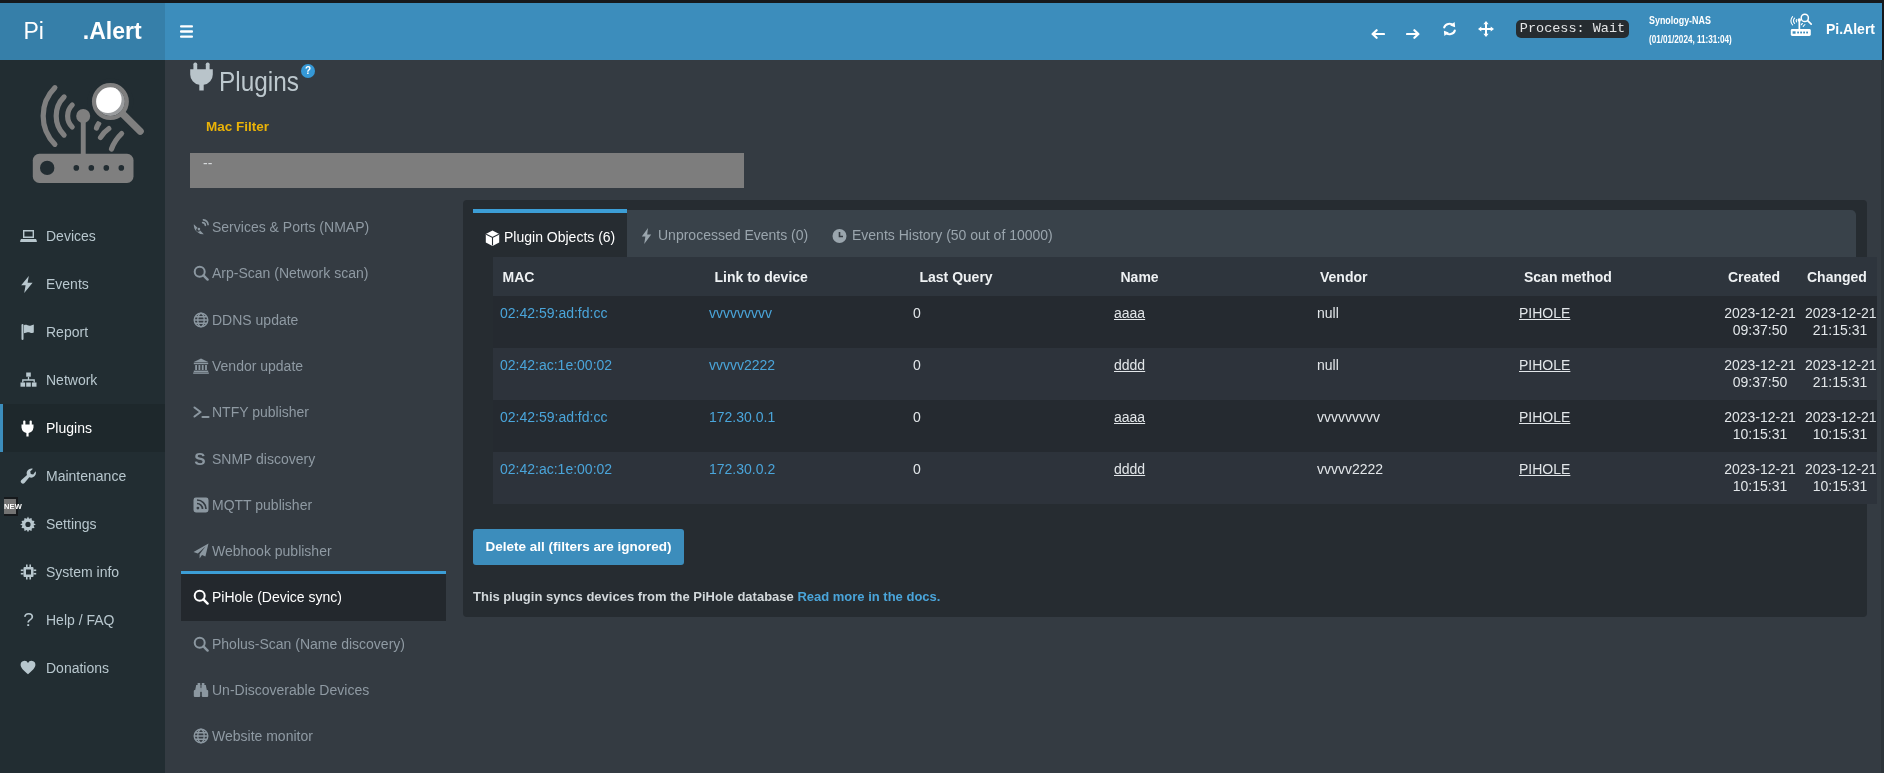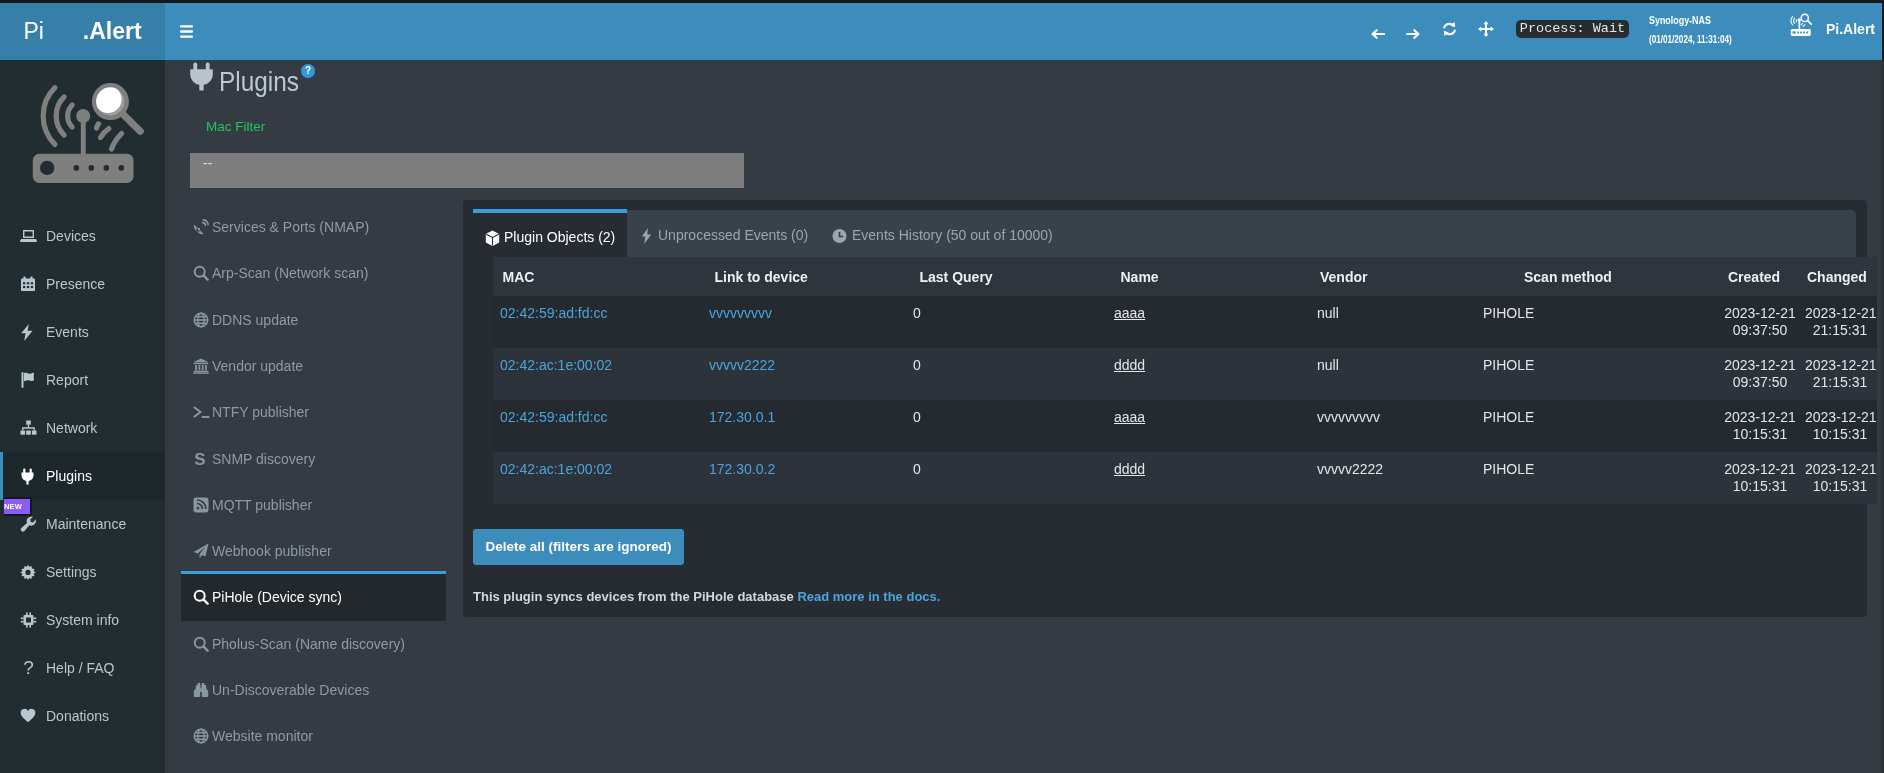--- a/index.html
+++ b/index.html
@@ -27,25 +27,25 @@
 
 
 #sidebar { left:0; top:60px; width:165px; height:713px; background:#222d32; }
 #menu { left:0; top:212px; width:165px; }
 .mitem { position:relative; height:48px; color:#b8c7ce; font-size:14px;padding-left:33px; }
 .mitem .mico { position:absolute; left:20px; top:50%; margin-top:-8px; width:17px; height:16px; }
 .mitem .mtx { position:absolute; left:46px; top:50%; margin-top:-9px; line-height:18px; }
 .mitem.active { background:#1e282c; border-left:3px solid #3c8dbc; color:#fff; }
 .mitem.active .mico { left:17px; }
 .mitem.active .mtx { left:43px; }
-#newbadge { left:4px; top:497px; width:28px; height:19px; background:#8b5cf6; border:2px solid #16191c; border-left:none; color:#fff; font-size:7.5px; font-weight:700; text-align:left; line-height:15px; letter-spacing:0.2px; }
+#newbadge { left:4px; top:497px; width:14px; height:19px; background:#737373; border:2px solid #16191c; border-left:none; color:#fff; font-size:7.5px; font-weight:700; text-align:right; line-height:15px; letter-spacing:0.2px; }
 #plugico { left:188px; top:62px; }
 #titletx { left:219px; top:66px; font-size:28px; color:#bdc8ce; font-weight:400; transform:scaleX(0.87); transform-origin:0 0; }
 #qbadge { left:301px; top:64px; width:14px; height:14px; border-radius:50%; background:#3598d6; color:#fff; font-size:10px; font-weight:700; text-align:center; line-height:14px; }
-#maclabel { left:206px; top:119px; font-size:13.5px; font-weight:400; color:#22c55e; }
+#maclabel { left:206px; top:119px; font-size:13.5px; font-weight:700; color:#eab308; }
 #macinput { left:190px; top:153px; width:554px; height:35px; background:#7d7d7d; color:#d6d9db; font-size:14px; line-height:21px; padding:0 0 0 13px; line-height:21px; }
 
 
 #plist { left:181px; top:204px; width:265px; }
 .pitem { position:relative; height:46.3px; color:#8f9aa3; font-size:14px; }
 .pitem .pico { position:absolute; left:12px; top:50%; margin-top:-8px; width:16px; height:16px; }
 .pitem .ptx { position:absolute; left:31px; top:50%; margin-top:-9px; line-height:18px; }
 .pitem.active { background:#23282d; border-top:3.5px solid #3c9ed6; color:#fff; height:49.8px; margin-top:-3.5px; }
 
 
@@ -63,21 +63,21 @@
 .tr.odd { background:#252a30; }
 .tr.even { background:#2d333b; }
 .td { position:absolute; line-height:17.5px; }
 .trh .td { top:11.5px; }
 .tr .td { top:8.5px; }
 .tr .c1 { left:7px; }
 .tr .c2 { left:216px; }
 .tr .c3 { left:420px; }
 .tr .c4 { left:621px;text-decoration:underline; }
 .tr .c5 { left:824px; }
-.tr .c6 { left:990px; }
+.tr .c6 { left:1026px;text-decoration:underline; }
 .tr .c7 { left:1231px; width:72px; text-align:center; }
 .tr .c8 { left:1312px; width:70px; text-align:center; }
 .trh .c1 { left:9.5px; }
 .trh .c2 { left:221.5px; }
 .trh .c3 { left:426.5px; }
 .trh .c4 { left:627.5px; }
 .trh .c5 { left:827px; }
 .trh .c6 { left:1031px; }
 .trh .c7 { left:1235px; }
 .trh .c8 { left:1314px; }
@@ -202,40 +202,20 @@
             <g fill="#b8c7ce">
               <path d="M3 2 h11 v8 h-11 z M4.4 3.4 v5.2 h8.2 v-5.2 z" fill-rule="evenodd"></path>
               <path d="M1 11 h15 l1 2.2 a0.8 0.8 0 0 1 -0.8 0.8 h-15.4 a0.8 0.8 0 0 1 -0.8 -0.8 z"></path>
             </g>
           </svg>
     </span>
         <span class="mtx">Devices</span>
       </div>
     <div class="mitem">
         <span class="mico">
-      <svg width="16" height="16" viewBox="0 0 16 16">
-            <g fill="#b8c7ce">
-              <rect x="1" y="2.5" width="14" height="12.5" rx="1"></rect>
-              <rect x="3.4" y="0.5" width="2.2" height="3.4" rx="0.8"></rect>
-              <rect x="10.4" y="0.5" width="2.2" height="3.4" rx="0.8"></rect>
-            </g>
-            <g fill="#222d32">
-              <rect x="3" y="6.2" width="2.3" height="2.1"></rect>
-              <rect x="6.9" y="6.2" width="2.3" height="2.1"></rect>
-              <rect x="10.8" y="6.2" width="2.3" height="2.1"></rect>
-              <rect x="3" y="10" width="2.3" height="2.1"></rect>
-              <rect x="6.9" y="10" width="2.3" height="2.1"></rect>
-              <rect x="10.8" y="10" width="2.3" height="2.1"></rect>
-            </g>
-          </svg>
-    </span>
-        <span class="mtx">Presence</span>
-      </div>
-    <div class="mitem">
-        <span class="mico">
       <svg width="14" height="17" viewBox="0 0 14 17">
             <path fill="#b8c7ce" d="M8.8 0 L1.2 9.2 H5.6 L4.2 17 L12.6 6.8 H7.6 Z"></path>
           </svg>
     </span>
         <span class="mtx">Events</span>
       </div>
     <div class="mitem">
         <span class="mico">
       <svg width="15" height="16" viewBox="0 0 15 16">
             <g fill="#b8c7ce">
@@ -461,21 +441,21 @@
   <div class="abs" id="tab1">
       <span class="tabico" style="left:12px;">
     <svg width="15" height="17" viewBox="0 0 15 17">
           <path fill="#fff" d="M7.5 0.6 L14.2 4 V12.4 L7.5 15.9 L0.8 12.4 V4 Z"></path>
           <g stroke="#262c31" stroke-width="1.1" fill="none">
             <path d="M1.2 4.2 L7.5 7.4 L13.8 4.2"></path>
             <path d="M7.5 7.4 V15.4"></path>
           </g>
         </svg>
   </span>
-      <span class="tabtx" style="left:31px;">Plugin Objects (2)</span>
+      <span class="tabtx" style="left:31px;">Plugin Objects (6)</span>
     </div>
   <div class="abs" id="tab2" style="left:641px;">
       <span class="tabico" style="left:0;">
     <svg width="11" height="16" viewBox="0 0 11 16">
           <path fill="#9aa5ad" d="M7 0 L0.8 8.6 H4.4 L3.2 16 L10.2 6.4 H6.2 Z"></path>
         </svg>
   </span>
       <span class="tabtx" style="left:17px;">Unprocessed Events (0)</span>
     </div>
   <div class="abs" id="tab3" style="left:832px;">

